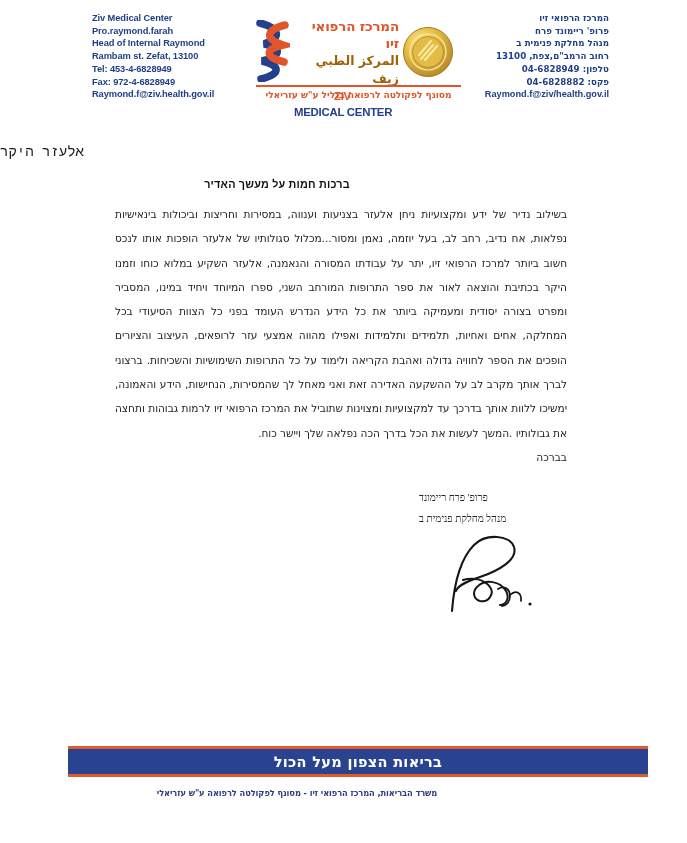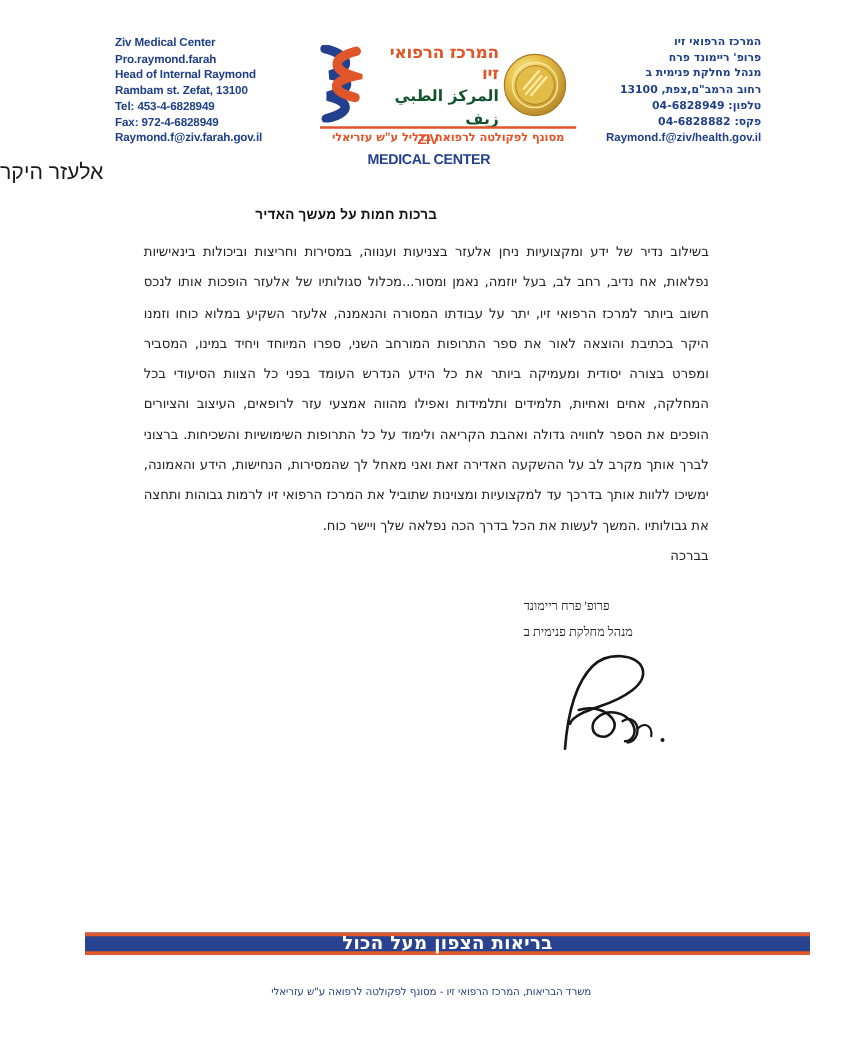--- a/index.html
+++ b/index.html
@@ -11,21 +11,21 @@
     width: 687px;
     height: 843px;
     position: relative;
     font-family: "Liberation Sans", "DejaVu Sans", sans-serif;
     overflow: hidden;
   }
 
   
   .letterhead {
     position: absolute;
-    top: 16px;
+    top: 0;
     left: 0;
     width: 687px;
     height: 112px;
   }
 
   .lh-left {
     position: absolute;
     left: 92px;
     top: 12px;
     width: 165px;
@@ -92,21 +92,21 @@
     font-size: 13.5px;
     font-weight: bold;
     color: #e0552a;
     line-height: 17px;
     letter-spacing: -0.2px;
   }
   .logo-arb {
     font-family: "DejaVu Sans", sans-serif;
     font-size: 12.5px;
     font-weight: bold;
-    color: #14532d;
+    color: #a16207;
     line-height: 18px;
   }
   .logo-eng {
     font-family: "Liberation Sans", sans-serif;
     font-size: 11.4px;
     font-weight: bold;
     color: #23408e;
     line-height: 16px;
     direction: ltr;
     text-align: left;
@@ -145,25 +145,25 @@
 
   
   .doc-body {
     position: absolute;
     top: 128px;
     left: 0;
     width: 687px;
     direction: rtl;
   }
   .salutation {
-    margin: 0 119px 0 0;
+    margin: 16px 119px 0 0;
     text-align: left;
     padding-left: 0;
-    font-family: Liberation Sans, sans-serif;
-    font-size: 17px;
+    font-family: Liberation Mono, monospace;
+    font-size: 14px;
     color: #1a1a1a;
     direction: rtl;
   }
   .salutation-inner {
     text-align: left;
   }
   .letter-title {
     margin: 18px 133px 0 0;
     text-align: center;
     font-family: Liberation Sans, sans-serif;
@@ -219,21 +219,21 @@
     left: 0;
     bottom: 0;
     width: 687px;
     height: 105px;
   }
   .footer-bar {
     position: absolute;
     left: 68px;
     top: 8px;
     width: 580px;
-    height: 18px;
+    height: 31px;
     background: #2a4390;
     border-top: 3px solid #e2592b;
     border-bottom: 3px solid #e2592b;
     box-sizing: border-box;
     display: flex;
     align-items: center;
     justify-content: center;
   }
   .footer-bar-text {
     font-family: "DejaVu Sans", sans-serif;
@@ -244,40 +244,39 @@
     letter-spacing: 0.3px;
   }
   .footer-note {
     position: absolute;
     left: 0;
     top: 50px;
     width: 594px;
     text-align: center;
     font-family: "DejaVu Sans", sans-serif;
     font-size: 8.3px;
-    font-weight: normal;
+    font-weight: bold;
     color: #2a3d80;
     direction: rtl;
     letter-spacing: -0.1px;
-    margin-left: 48px;
   }
 </style>
 </head>
 <body>
 
 <div class="letterhead">
 
   <div class="lh-left">
     <div>Ziv Medical Center</div>
     <div>Pro.raymond.farah</div>
     <div>Head of Internal Raymond</div>
     <div>Rambam st. Zefat, 13100</div>
     <div>Tel: 453-4-6828949</div>
     <div>Fax: 972-4-6828949</div>
-    <div>Raymond.f@ziv.farah.gov.il</div>
+    <div>Raymond.f@ziv.health.gov.il</div>
   </div>
 
   <div class="lh-logo">
     <div class="logo-row">
       <div class="logo-mark">
         <svg viewBox="0 0 34 62" width="34" height="62" aria-hidden="true">
           <path d="M4 3 C24 8, 26 18, 8 24 C26 27, 26 36, 6 41 C24 45, 26 54, 5 59" fill="none" stroke="#23408e" stroke-width="7.5" stroke-linecap="round"></path>
           <path d="M29 5 C10 10, 8 19, 27 25 C9 29, 8 37, 28 42" fill="none" stroke="#e0552a" stroke-width="7.5" stroke-linecap="round"></path>
         </svg>
       </div>

